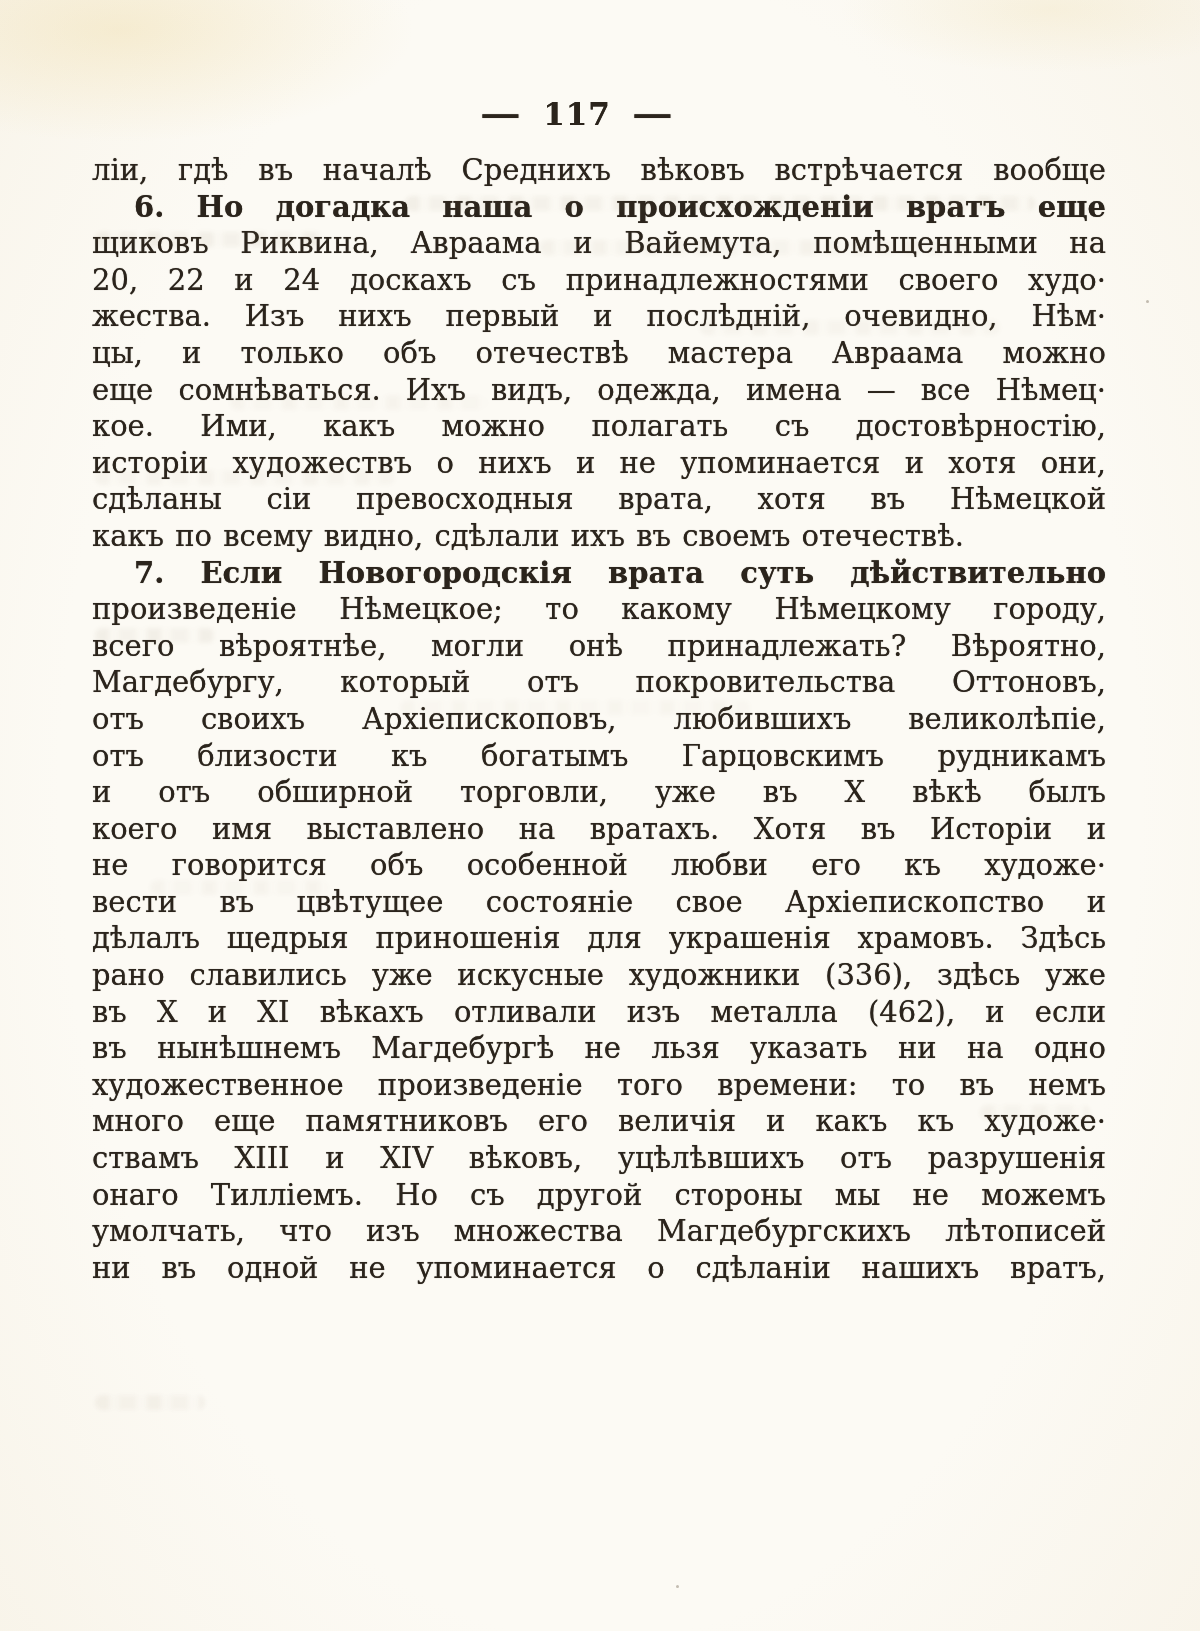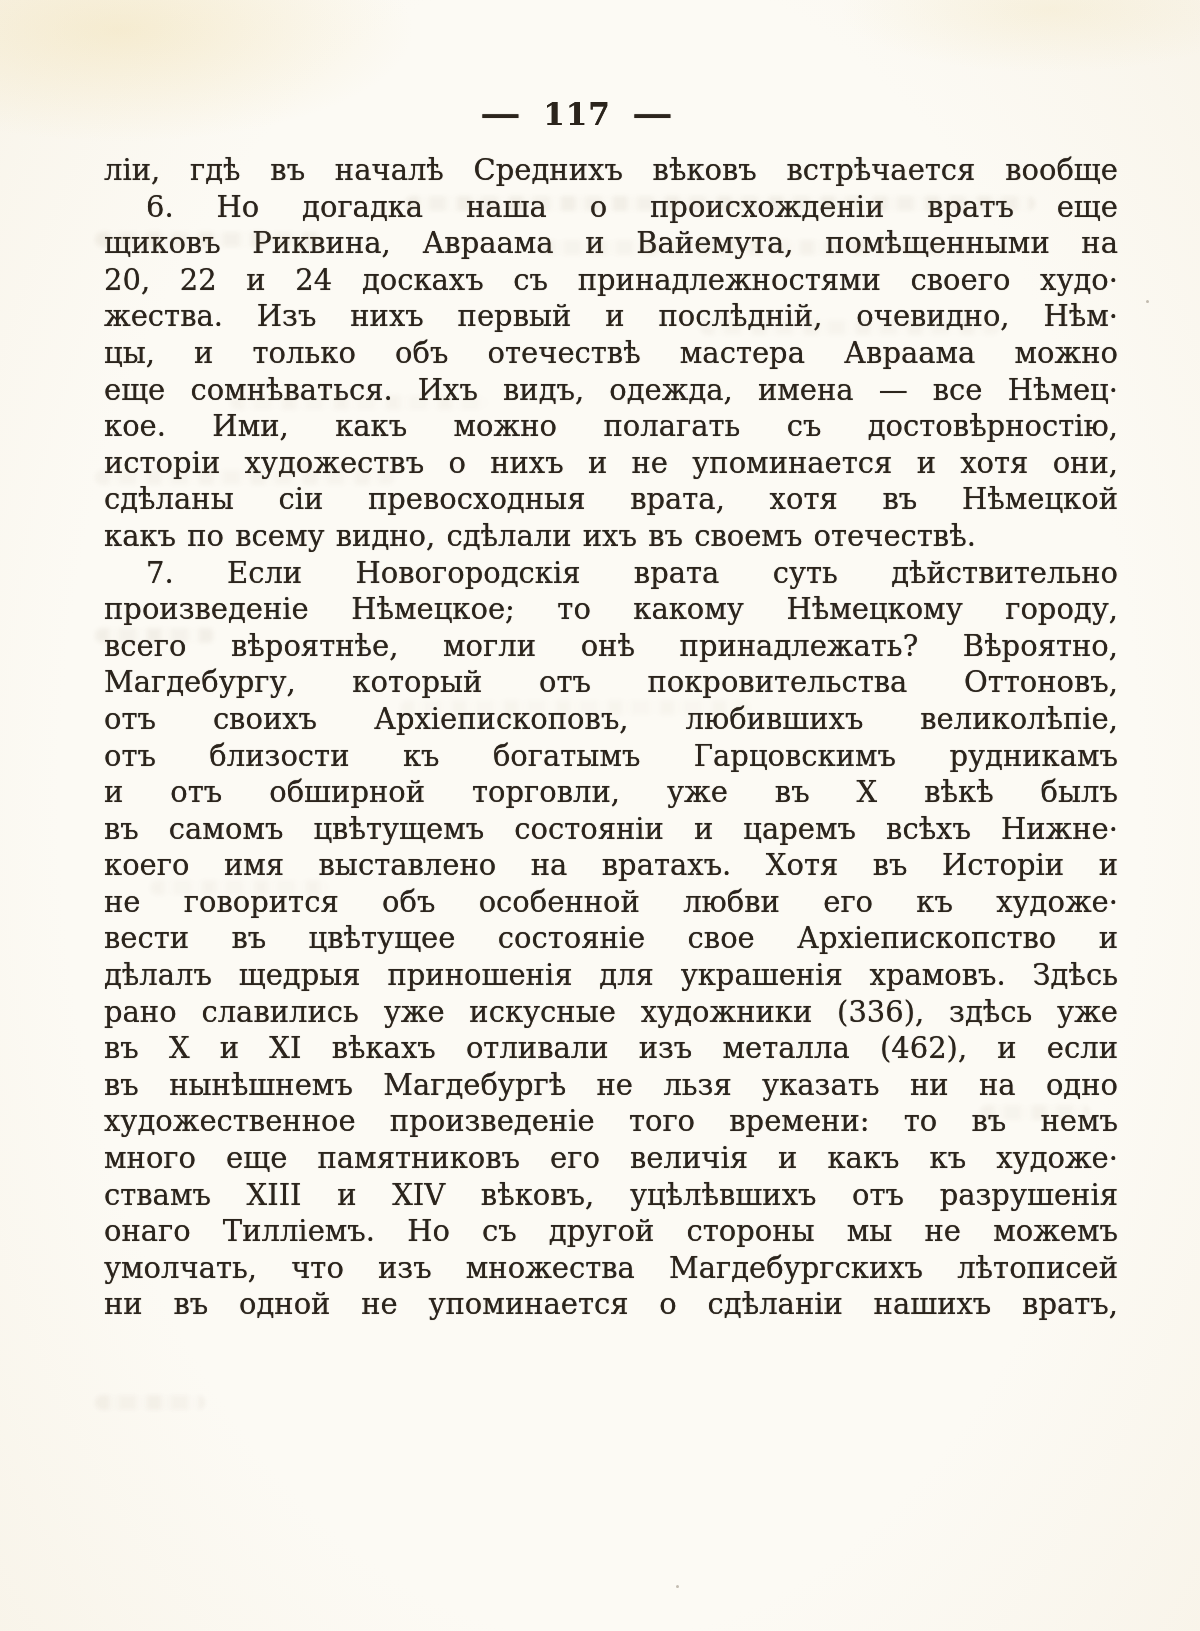--- a/index.html
+++ b/index.html
@@ -34,34 +34,34 @@
     font-size: 31px;
     font-weight: bold;
     letter-spacing: 1px;
     text-shadow: 0 0 0.6px rgba(43,36,28,0.85);
   }
   .page-header .dash { transform: scaleX(1.3); }
 
   .text-block {
     position: absolute;
     top: 152px;
-    left: 104px;
+    left: 92px;
     width: 1014px;
   }
   .line {
     font-size: 29px;
     line-height: 36.6px;
     height: 36.6px;
     white-space: normal;
     text-align: justify;
     text-align-last: justify;
     word-spacing: 2px;
     text-shadow: 0 0 0.7px rgba(43,36,28,0.8);
   }
-  .line.indent { text-indent: 42px; }
+  .line.indent { text-indent: 42px; font-weight: bold; }
   .line.end { text-align-last: left; }
 
   
   .ghost {
     position: absolute;
     height: 15px;
     border-radius: 7px;
     background: repeating-linear-gradient(90deg,
       rgba(125,105,75,0.14) 0 14px,
       rgba(125,105,75,0.03) 14px 24px,
@@ -100,21 +100,20 @@
       <div class="line">исторіи художествъ о нихъ и не упоминается и хотя они,</div>
       <div class="line">сдѣланы сіи превосходныя врата, хотя въ Нѣмецкой</div>
       <div class="line end">какъ по всему видно, сдѣлали ихъ въ своемъ отечествѣ.</div>
       <div class="line indent">7. Если Новогородскія врата суть дѣйствительно</div>
       <div class="line">произведеніе Нѣмецкое; то какому Нѣмецкому городу,</div>
       <div class="line">всего вѣроятнѣе, могли онѣ принадлежать? Вѣроятно,</div>
       <div class="line">Магдебургу, который отъ покровительства Оттоновъ,</div>
       <div class="line">отъ своихъ Архіепископовъ, любившихъ великолѣпіе,</div>
       <div class="line">отъ близости къ богатымъ Гарцовскимъ рудникамъ</div>
       <div class="line">и отъ обширной торговли, уже въ X вѣкѣ былъ</div>
-      <div class="line">въ самомъ цвѣтущемъ состояніи и царемъ всѣхъ Нижне·</div>
       <div class="line">коего имя выставлено на вратахъ. Хотя въ Исторіи и</div>
       <div class="line">не говорится объ особенной любви его къ художе·</div>
       <div class="line">вести въ цвѣтущее состояніе свое Архіепископство и</div>
       <div class="line">дѣлалъ щедрыя приношенія для украшенія храмовъ. Здѣсь</div>
       <div class="line">рано славились уже искусные художники (336), здѣсь уже</div>
       <div class="line">въ X и XI вѣкахъ отливали изъ металла (462), и если</div>
       <div class="line">въ нынѣшнемъ Магдебургѣ не льзя указать ни на одно</div>
       <div class="line">художественное произведеніе того времени: то въ немъ</div>
       <div class="line">много еще памятниковъ его величія и какъ къ художе·</div>
       <div class="line">ствамъ XIII и XIV вѣковъ, уцѣлѣвшихъ отъ разрушенія</div>

